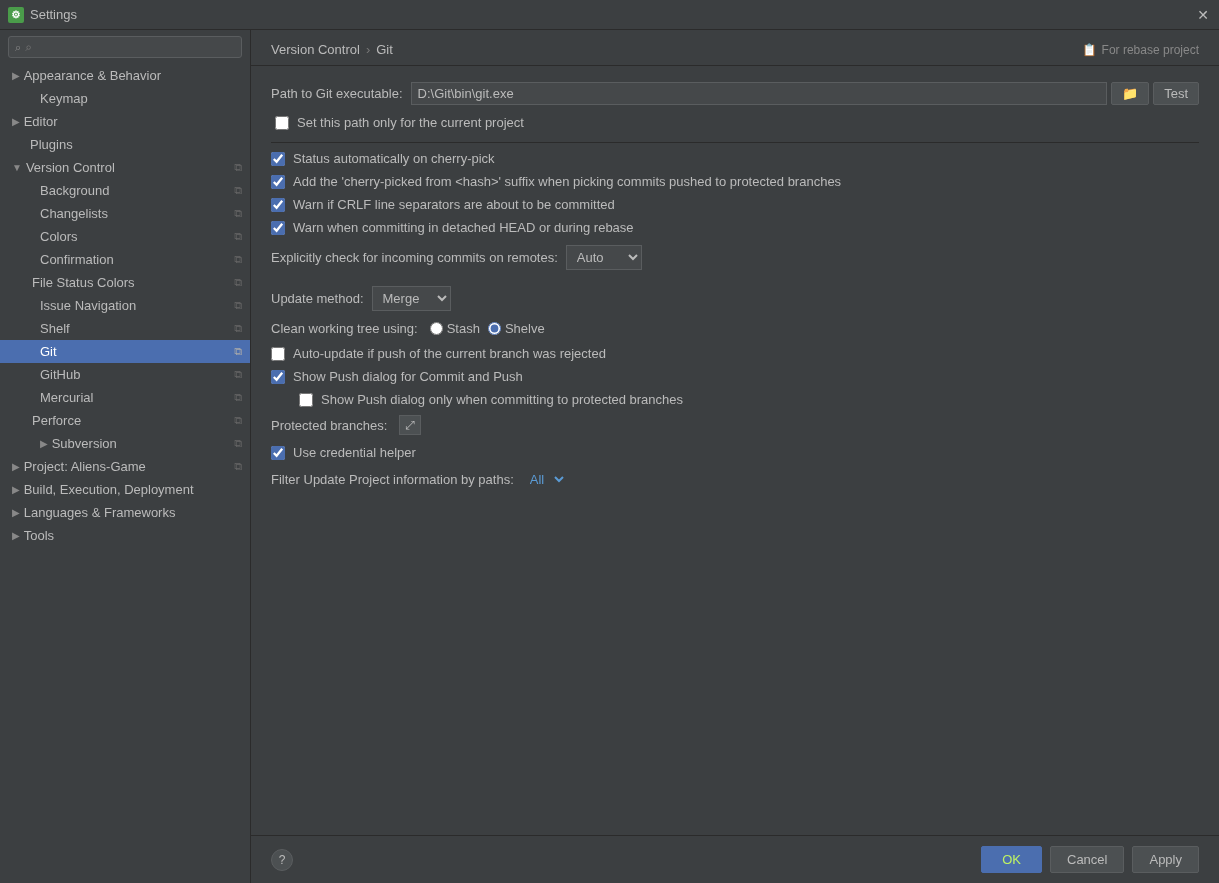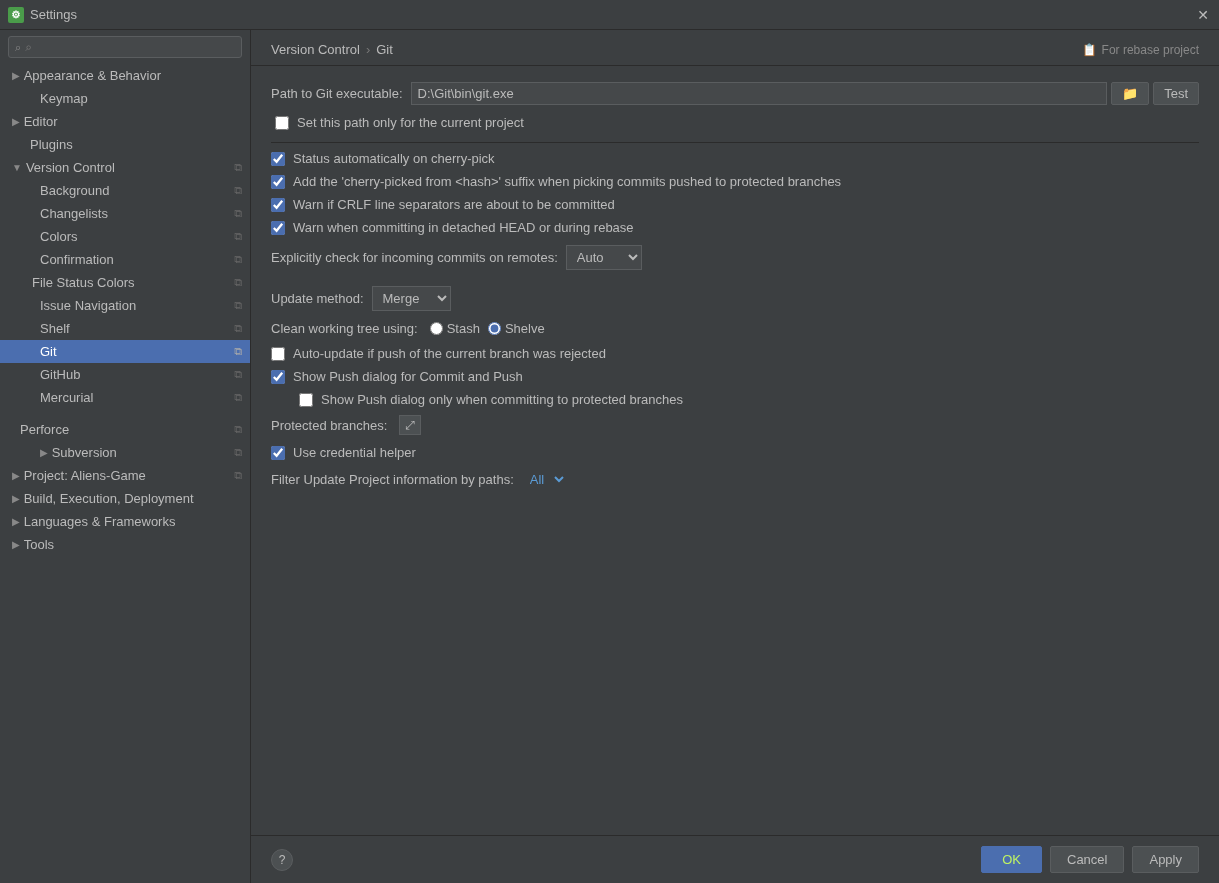--- a/index.html
+++ b/index.html
@@ -372,21 +372,21 @@
       <span class="copy-icon" style="color:#aaa;">⧉</span>
     </div>
     <div class="sidebar-item indent1" style="padding-left:40px;">
       <span>GitHub</span>
       <span class="copy-icon">⧉</span>
     </div>
     <div class="sidebar-item indent1" style="padding-left:40px;">
       <span>Mercurial</span>
       <span class="copy-icon">⧉</span>
     </div>
-    <div class="sidebar-item indent1" style="padding-left:20px;margin-top:9px;">
+    <div class="sidebar-item indent1" style="padding-left:32px;">
       <span>Perforce</span>
       <span class="copy-icon">⧉</span>
     </div>
     <div class="sidebar-item indent1" style="padding-left:40px;">
       <span class="expand-arrow">▶</span>
       <span>Subversion</span>
       <span class="copy-icon">⧉</span>
     </div>
     <div class="sidebar-item indent0">
       <span class="expand-arrow">▶</span>

